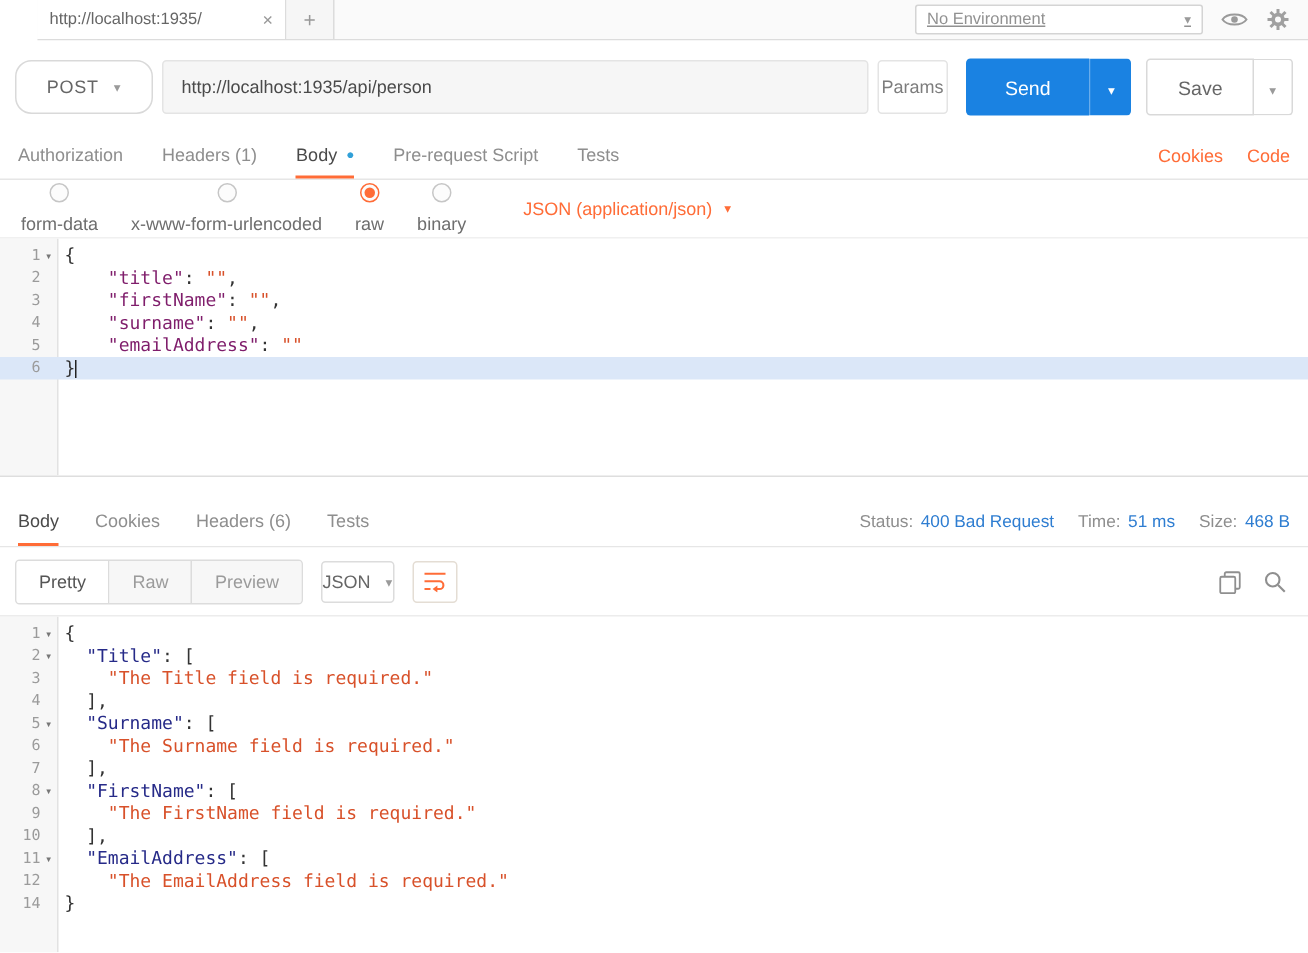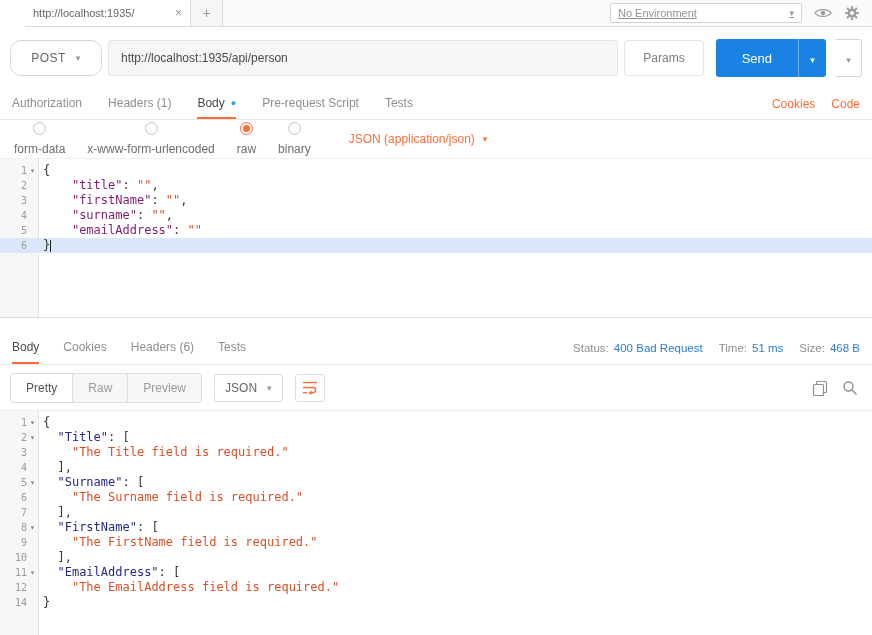--- a/index.html
+++ b/index.html
@@ -15,21 +15,21 @@
   .tab-new { width:32px; border-right:1px solid #dcdcdc; display:flex; align-items:center; justify-content:center; color:#999; font-size:14px; background:#f6f6f6; cursor:pointer; }
   .titlebar-right { margin-left:auto; display:flex; align-items:center; gap:12px; padding-right:12px; }
   .env-select { width:192px; height:20px; border:1px solid #d4d4d4; border-radius:2px; background:#fff; color:#919191; font-size:11px; display:flex; align-items:center; justify-content:space-between; padding:0 7px; cursor:pointer;text-decoration:underline; }
   .caret { font-size:9px; color:#9a9a9a; }
   .icon-btn { background:none; border:none; display:flex; align-items:center; cursor:pointer; }
 
   
   .request-bar { flex:0 0 62px; display:flex; align-items:center; padding:0 10px; background:#fff; }
   .method-select { width:92px; height:36px; border:1px solid #d9d9d9; border-radius:11px; background:#fff; display:flex; align-items:center; justify-content:center; gap:10px; color:#666; letter-spacing:.5px; cursor:pointer; }
   .url-field { flex:1; height:36px; background:#f6f6f6; border:1px solid #e4e4e4; border-radius:3px; margin:0 6px; padding:0 12px; color:#4a4a4a; font-size:12px; font-family:"Liberation Sans",sans-serif; }
-  .params-btn { height:36px; padding:0 18px; background:#fff; border:1px solid #e4e4e4; border-radius:3px; color:#7d7d7d; font-size:12px; margin-right:12px; cursor:pointer; }
+  .params-btn { height:36px; padding:0 2px; background:#fff; border:1px solid #e4e4e4; border-radius:3px; color:#7d7d7d; font-size:12px; margin-right:12px; cursor:pointer; }
   .send-group,.save-group { display:flex; }
   .send-main { height:38px; padding:0 26px; background:#1a82e2; color:#fff; border:none; border-radius:3px 0 0 3px; font-size:13px; cursor:pointer; }
   .send-caret { height:38px; width:28px; background:#1a82e2; border:none; border-left:1px solid rgba(255,255,255,.35); border-radius:0 3px 3px 0; cursor:pointer; }
   .send-caret .caret { color:#fff; }
   .save-group { margin-left:10px; }
   .save-main { height:38px; padding:0 20px; background:#fff; border:1px solid #d9d9d9; border-radius:3px 0 0 3px; color:#666; font-size:13px; cursor:pointer; }
   .save-caret { height:38px; width:26px; background:#fff; border:1px solid #d9d9d9; border-left:none; border-radius:0 3px 3px 0; cursor:pointer; }
 
   
   .req-tabs { flex:0 0 31px; display:flex; align-items:stretch; border-bottom:1px solid #e6e6e6; padding:0 12px; background:#fff; }
@@ -73,21 +73,21 @@
   .status-item { display:flex; gap:5px; }
   .status-label { color:#8e8e8e; }
   .status-value { color:#2e7dd1; }
 
   
   .res-toolbar { flex:0 0 45px; display:flex; align-items:center; padding:0 10px; gap:12px; background:#fff; }
   .seg { display:flex; border:1px solid #dcdcdc; border-radius:3px; overflow:hidden; }
   .seg .view-btn { height:28px; padding:0 15px; background:#f7f7f7; color:#9b9b9b; border:none; border-right:1px solid #dcdcdc; font-size:12px; cursor:pointer; }
   .seg .view-btn:last-child { border-right:none; }
   .seg .view-btn.active { background:#fff; color:#555; }
-  .format-select { height:28px; border:1px solid #dcdcdc; border-radius:3px; background:#fff; display:flex; align-items:center; gap:10px; padding:0 10px; color:#666; cursor:pointer; }
+  .format-select { height:28px; border:1px solid #dcdcdc; border-radius:3px; background:#fff; display:flex; align-items:center; gap:10px; padding:0 0; color:#666; cursor:pointer; }
   .wrap-btn { height:28px; width:30px; border:1px solid #e4ddd4; border-radius:3px; background:#fff; display:flex; align-items:center; justify-content:center; cursor:pointer; }
   .toolbar-right { margin-left:auto; display:flex; align-items:center; gap:14px; padding-right:4px; }
 </style>
 </head>
 <body>
 
 <div class="app">
 
   <header class="titlebar">
     <div class="tab">
@@ -126,20 +126,21 @@
       <span>POST</span>
       <span class="caret">▾</span>
     </div>
     <input class="url-field" value="http://localhost:1935/api/person" style="">
     <button class="params-btn">Params</button>
     <div class="send-group">
       <button class="send-main">Send</button>
       <button class="send-caret"><span class="caret">▾</span></button>
     </div>
     <div class="save-group">
+      <button class="save-main">Save</button>
       <button class="save-caret"><span class="caret">▾</span></button>
     </div>
   </section>
 
   <nav class="req-tabs">
     <div class="rtab">Authorization</div>
     <div class="rtab">Headers (1)</div>
     <div class="rtab active">
       <span>Body</span>
       <span class="dot">●</span>

